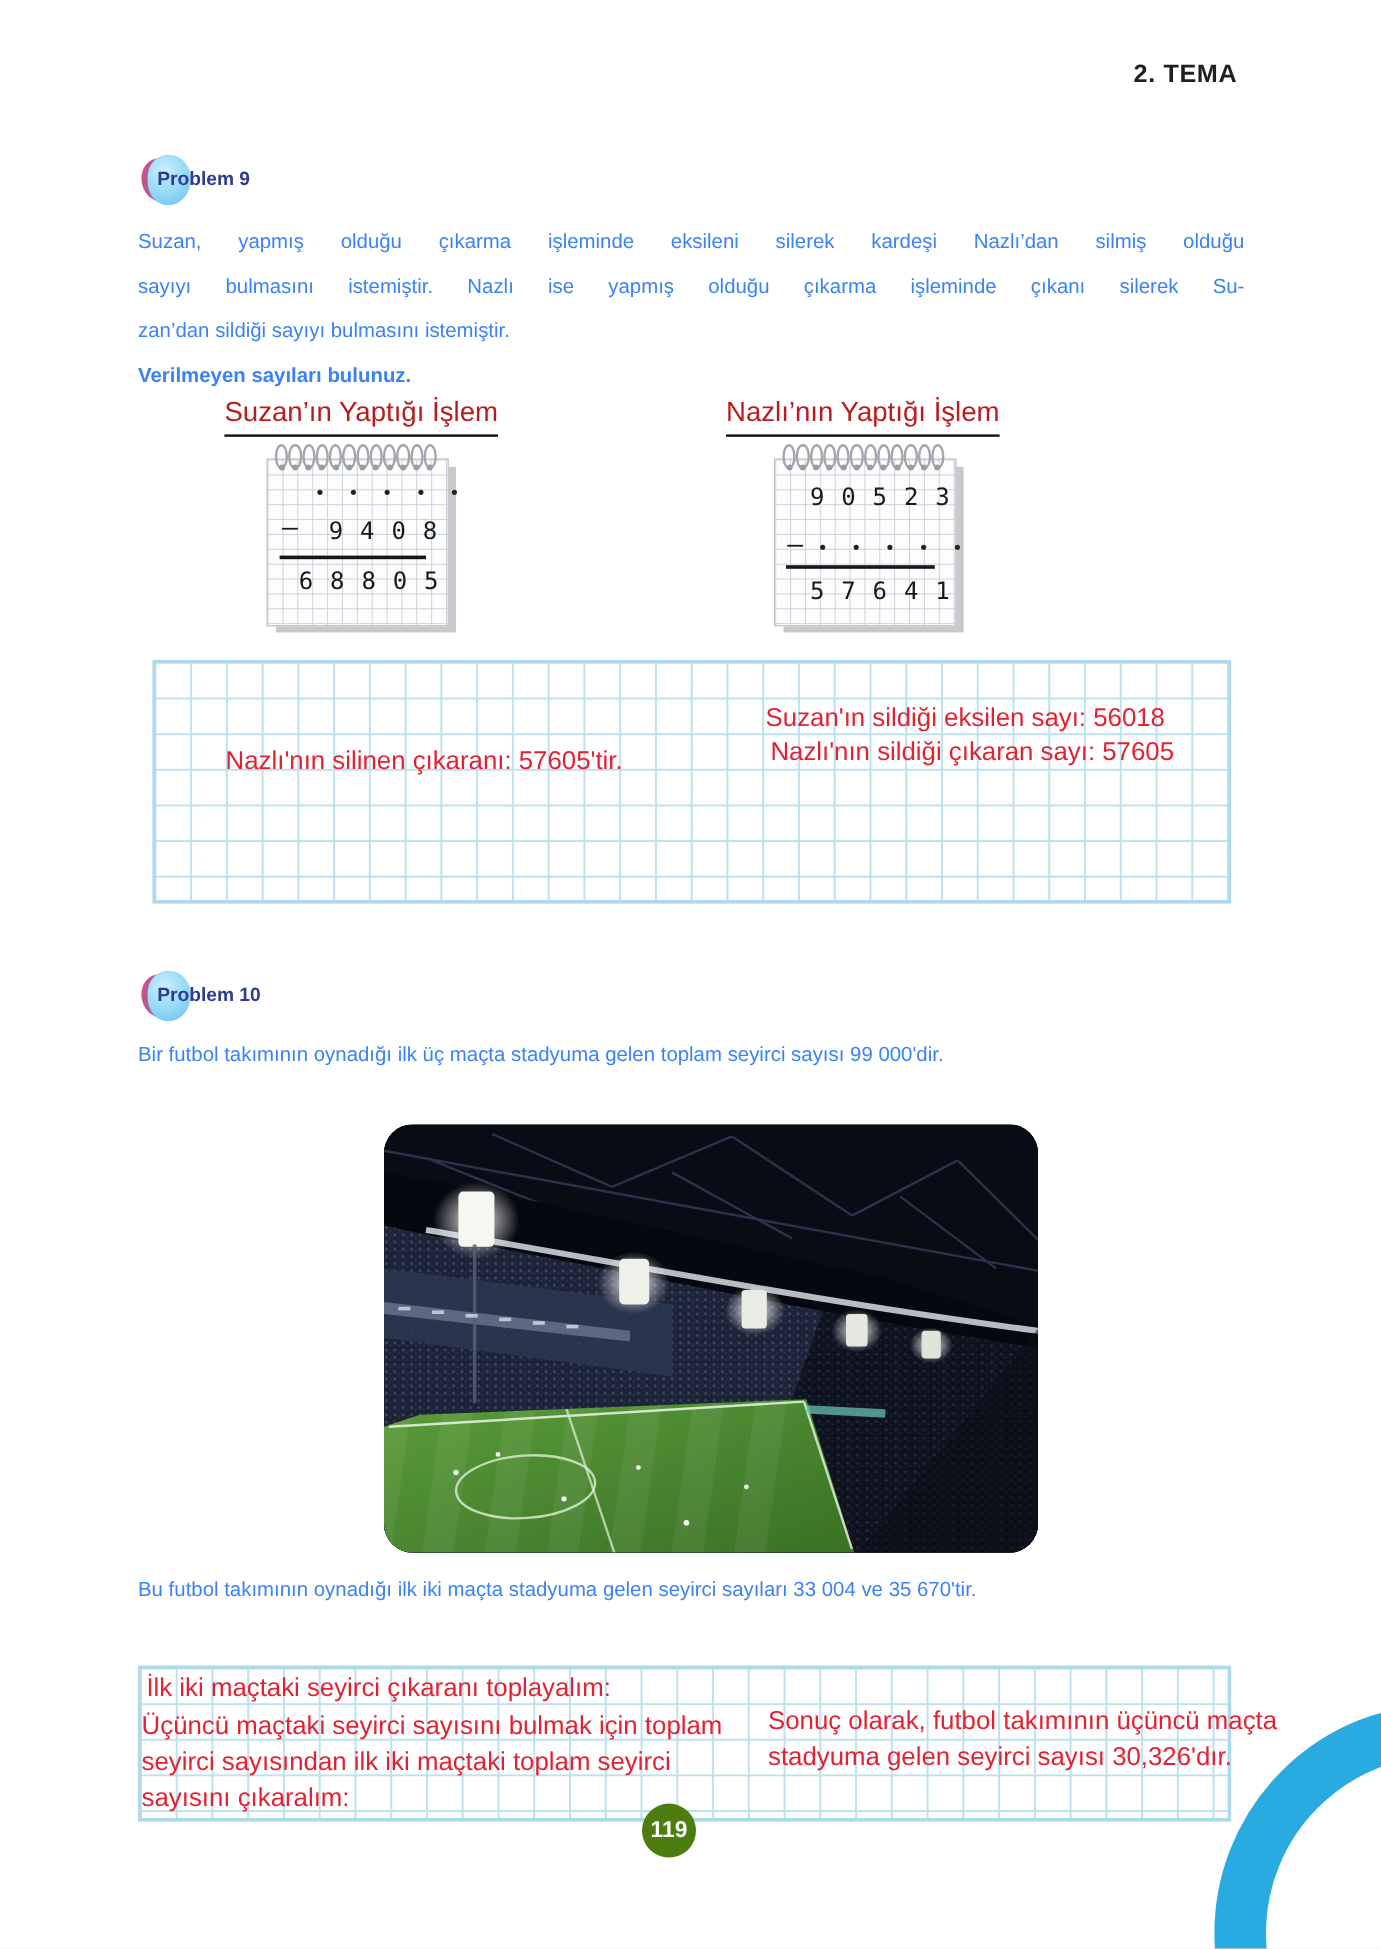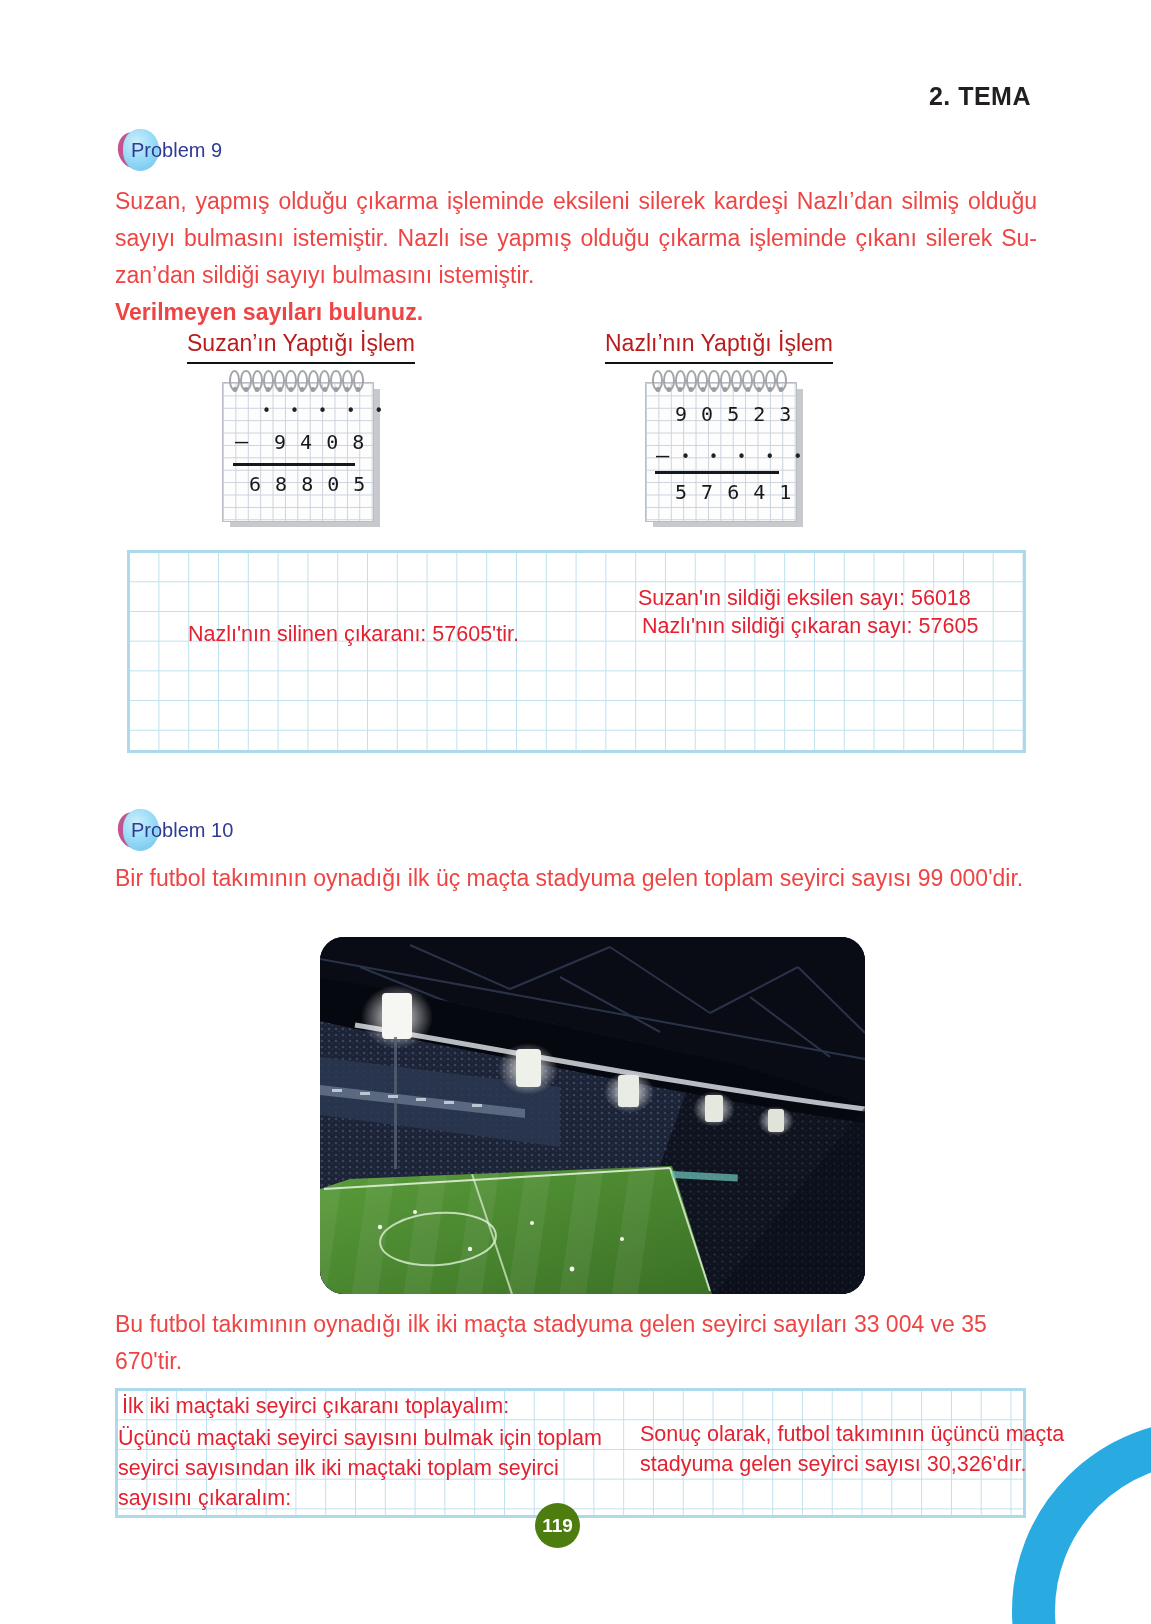--- a/index.html
+++ b/index.html
@@ -2,31 +2,31 @@
 <html><head>
 <meta charset="utf-8">
 <style>
   html,body{margin:0;padding:0;background:#e9e9e9;}
   .page{
     position:relative; width:1151px; height:1624px; margin:0 auto;
     background:#ffffff; overflow:hidden;
     font-family:"Liberation Sans", sans-serif; color:#231f20;
   }
   .abs{position:absolute;}
-  .tema{right:120px; top:50px; font-size:25px; font-weight:bold; letter-spacing:.5px;margin-top:32px;}
+  .tema{right:120px; top:50px; font-size:21px; font-weight:bold; letter-spacing:.5px;}
 
   
   .ptag{display:flex; align-items:center; height:48px;}
   .ptag-icon{position:relative; width:42px; height:46px; flex:0 0 auto;}
   .ptag-icon .crescent{position:absolute; left:0; top:5px; width:30px; height:36px; border-radius:50%; background:#c2558f; transform:rotate(-12deg);}
   .ptag-icon .blob{position:absolute; left:5px; top:2px; width:36px; height:42px; border-radius:48% 52% 55% 50%;
     background:radial-gradient(circle at 38% 32%, #cdeefb 0%, #9adcf7 45%, #6cc2ec 100%);}
-  .ptag-label{position:relative; z-index:2; margin-left:-29px; font-size:20px; font-weight:normal; color:#2e3a94;}
-
-  .body-text{font-size:23px; line-height:37px; color:#ef4444;}
+  .ptag-label{position:relative; z-index:2; margin-left:-29px; font-size:16px; font-weight:bold; color:#2e3a94;}
+
+  .body-text{font-size:17px; line-height:37px; color:#3b82f6;}
   .jline{text-align:justify; text-align-last:justify;}
   .bold{font-weight:bold;}
 
   .op-heading{font-size:23px; color:#b91c1c; padding-bottom:5px; border-bottom:2.5px solid #111;}
 
   
   .notepad{width:152px; height:152px;}
   .pad-paper{position:absolute; left:0; top:12px; right:0; bottom:0;
     background-color:#fdfdfd;
     background-image:linear-gradient(to right,#c9d2dd 1px,transparent 1px),

